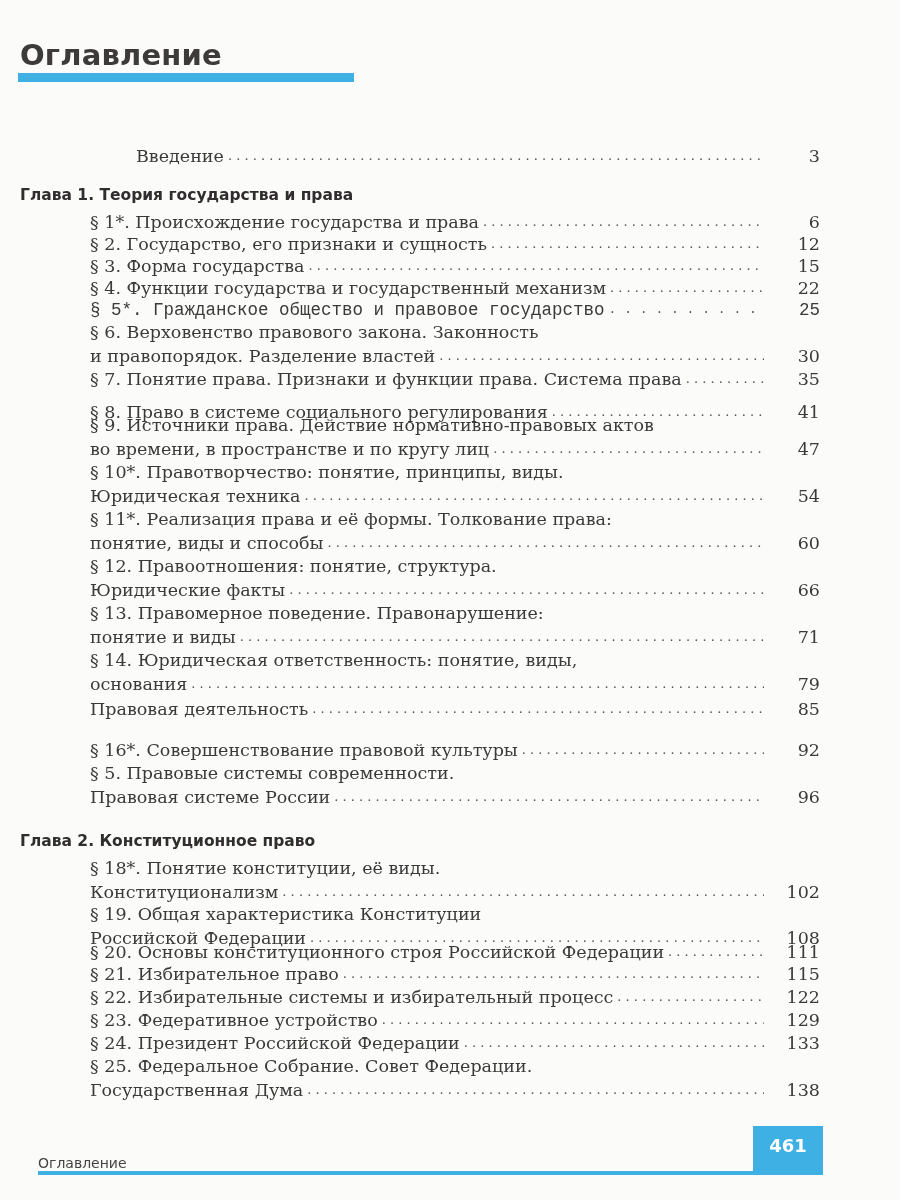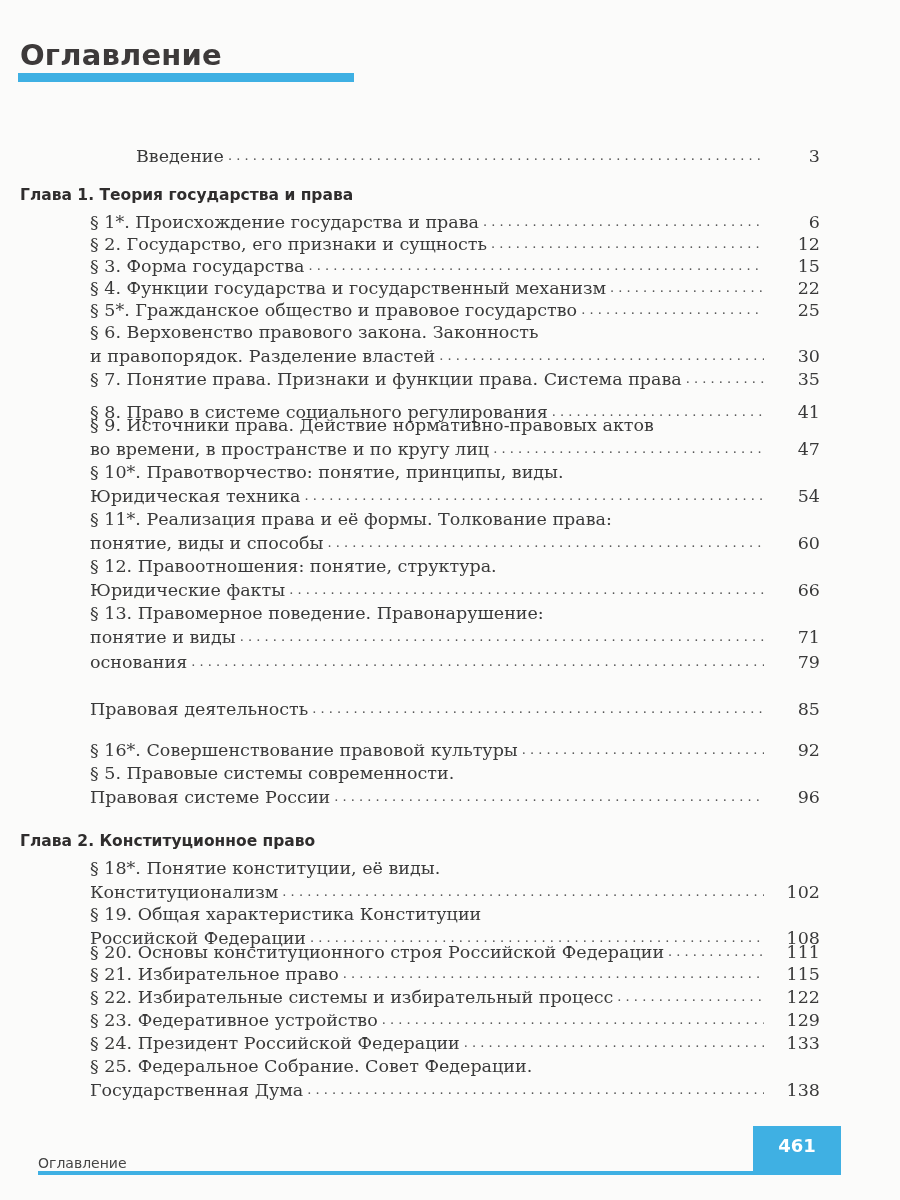--- a/index.html
+++ b/index.html
@@ -51,21 +51,21 @@
     .footer-label {
       position: absolute; left: 38px; top: 1155px;
       font-family: "DejaVu Sans", "Liberation Sans", sans-serif;
       font-size: 14px; color: #444;
     }
     .footer-rule {
       position: absolute; left: 38px; top: 1171px; width: 715px; height: 4px;
       background: #3fb0e3;
     }
     .page-badge {
-      position: absolute; left: 753px; top: 1126px; width: 88px; height: 49px;
+      position: absolute; left: 753px; top: 1126px; width: 70px; height: 49px;
       background: #3fb0e3; color: #fff;
       font-family: "DejaVu Sans", "Liberation Sans", sans-serif;
       font-weight: bold; font-size: 18px;
       display: flex; align-items: center; justify-content: center;
       padding-bottom: 10px; box-sizing: border-box;
     }
   </style>
 </head>
 <body>
 
@@ -107,21 +107,21 @@
           <span class="page-no">15</span>
         </div>
     </div>
     <div class="entry" style="top:277px;">
       <div class="line">
           <span class="text">§ 4. Функции государства и государственный механизм</span>
           <span class="dots"></span>
           <span class="page-no">22</span>
         </div>
     </div>
-    <div class="entry" style="top:299px;">
+    <div class="entry" style="top:299px;font-family:Liberation Mono, monospace;">
       <div class="line">
           <span class="text">§ 5*. Гражданское общество и правовое государство</span>
           <span class="dots"></span>
           <span class="page-no">25</span>
         </div>
     </div>
     <div class="entry" style="top:321px;">
       <div class="line">
           <span class="text">§ 6. Верховенство правового закона. Законность</span>
         </div>
@@ -189,20 +189,23 @@
       <div class="line">
           <span class="text">§ 13. Правомерное поведение. Правонарушение:</span>
         </div>
       <div class="line" style="margin-top:2px;">
           <span class="text">понятие и виды</span>
           <span class="dots"></span>
           <span class="page-no">71</span>
         </div>
     </div>
     <div class="entry" style="top:649px;">
+      <div class="line">
+          <span class="text">§ 14. Юридическая ответственность: понятие, виды,</span>
+        </div>
       <div class="line" style="margin-top:2px;">
           <span class="text">основания</span>
           <span class="dots"></span>
           <span class="page-no">79</span>
         </div>
     </div>
     <div class="entry" style="top:696px;">
       <div class="line" style="margin-top:2px;">
           <span class="text">Правовая  деятельность</span>
           <span class="dots"></span>

